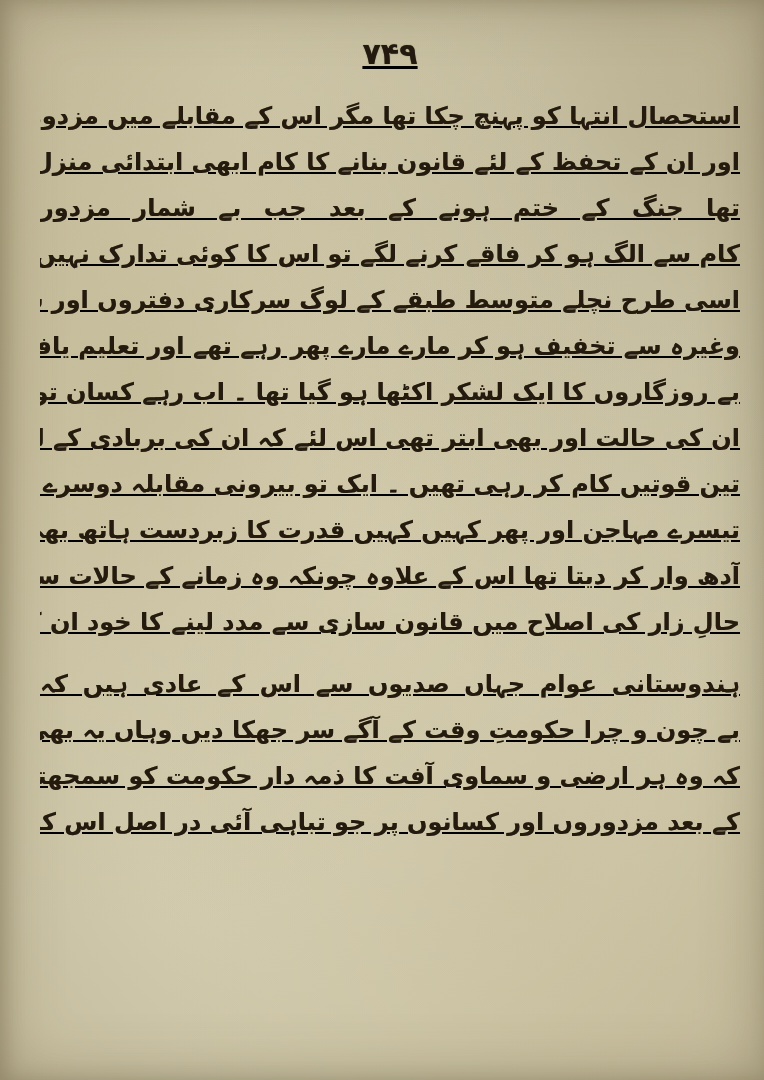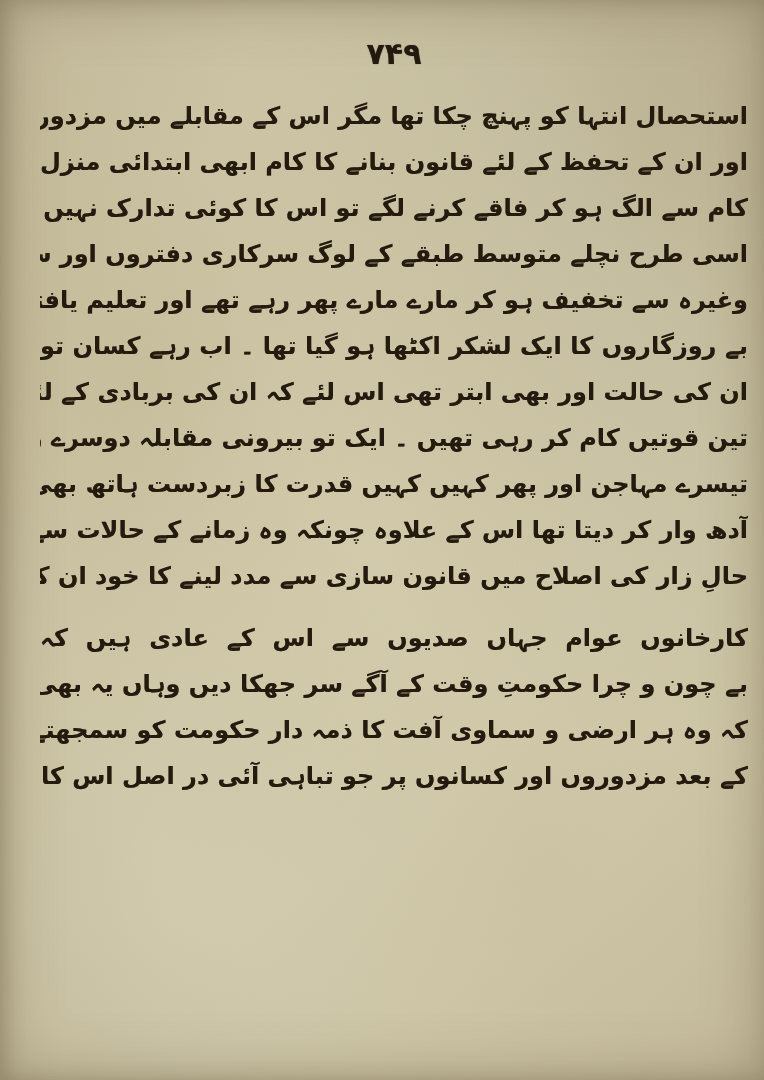--- a/index.html
+++ b/index.html
@@ -11,27 +11,28 @@
     height: 1080px;
     overflow: hidden;
     background: #b9b093;
     font-family: "DejaVu Sans", sans-serif;
   }
   .scan-page {
     position: relative;
     width: 764px;
     height: 1080px;
     box-sizing: border-box;
-    padding: 30px 16px 20px 40px;
+    padding: 30px 24px 20px 40px;
     background:
       radial-gradient(ellipse at 18% 35%, rgba(164,150,104,0.28) 0%, rgba(164,150,104,0) 55%),
       radial-gradient(ellipse at 85% 12%, rgba(120,105,70,0.18) 0%, rgba(120,105,70,0) 45%),
       radial-gradient(ellipse at 70% 80%, rgba(175,162,118,0.22) 0%, rgba(175,162,118,0) 50%),
       radial-gradient(ellipse at 50% 50%, #dcd5ba 0%, #d2cbae 60%, #c4bb9c 100%);
     box-shadow: inset 0 0 60px rgba(90,78,48,0.35), inset 6px 0 18px rgba(90,78,48,0.25);
+    text-decoration: underline;
   }
   .page-number {
     text-align: center;
     font-size: 30px;
     font-weight: bold;
     color: #23190e;
     letter-spacing: 4px;
     margin: 6px 0 22px 0;
     text-shadow: 0 0 1px rgba(35,25,14,0.6);
   }
@@ -66,32 +67,33 @@
 
 <div class="scan-page">
 
   <div class="page-number">۷۴۹</div>
 
   <div class="text-block">
 
     <div class="para">
       <div class="text-line">استحصال انتہا کو پہنچ چکا تھا مگر اس کے مقابلے میں مزدوروں کی تنظیم</div>
       <div class="text-line">اور ان کے تحفظ کے لئے قانون بنانے کا کام ابھی ابتدائی منزل میں</div>
+      <div class="text-line">تھا جنگ کے ختم ہونے کے بعد جب بے شمار مزدور</div>
       <div class="text-line">کام سے الگ ہو کر فاقے کرنے لگے تو اس کا کوئی تدارک نہیں ہو سکا</div>
       <div class="text-line">اسی طرح نچلے متوسط طبقے کے لوگ سرکاری دفتروں اور سیکڑوں کارخانوں</div>
       <div class="text-line">وغیرہ سے تخفیف ہو کر مارے مارے پھر رہے تھے اور تعلیم یافتہ</div>
       <div class="text-line">بے روزگاروں کا ایک لشکر اکٹھا ہو گیا تھا ۔ اب رہے کسان تو</div>
       <div class="text-line">ان کی حالت اور بھی ابتر تھی اس لئے کہ ان کی بربادی کے لئے</div>
       <div class="text-line">تین قوتیں کام کر رہی تھیں ۔ ایک تو بیرونی مقابلہ دوسرے زمیندار</div>
       <div class="text-line">تیسرے مہاجن اور پھر کہیں کہیں قدرت کا زبردست ہاتھ بھی ایک</div>
       <div class="text-line">آدھ وار کر دیتا تھا اس کے علاوہ چونکہ وہ زمانے کے حالات سے</div>
       <div class="text-line">حالِ زار کی اصلاح میں قانون سازی سے مدد لینے کا خود ان کو</div>
     </div>
 
     <div class="para">
-      <div class="text-line">کارخانوں عوام جہاں صدیوں سے اس کے عادی ہیں کہ</div>
+      <div class="text-line">ہندوستانی عوام جہاں صدیوں سے اس کے عادی ہیں کہ</div>
       <div class="text-line">بے چون و چرا حکومتِ وقت کے آگے سر جھکا دیں وہاں یہ بھی ہے</div>
       <div class="text-line">کہ وہ ہر ارضی و سماوی آفت کا ذمہ دار حکومت کو سمجھتے ہیں ۔ جنگ</div>
       <div class="text-line last">کے بعد مزدوروں اور کسانوں پر جو تباہی آئی در اصل اس کا الزام</div>
     </div>
 
   </div>
 </div>
 
 </body></html>

